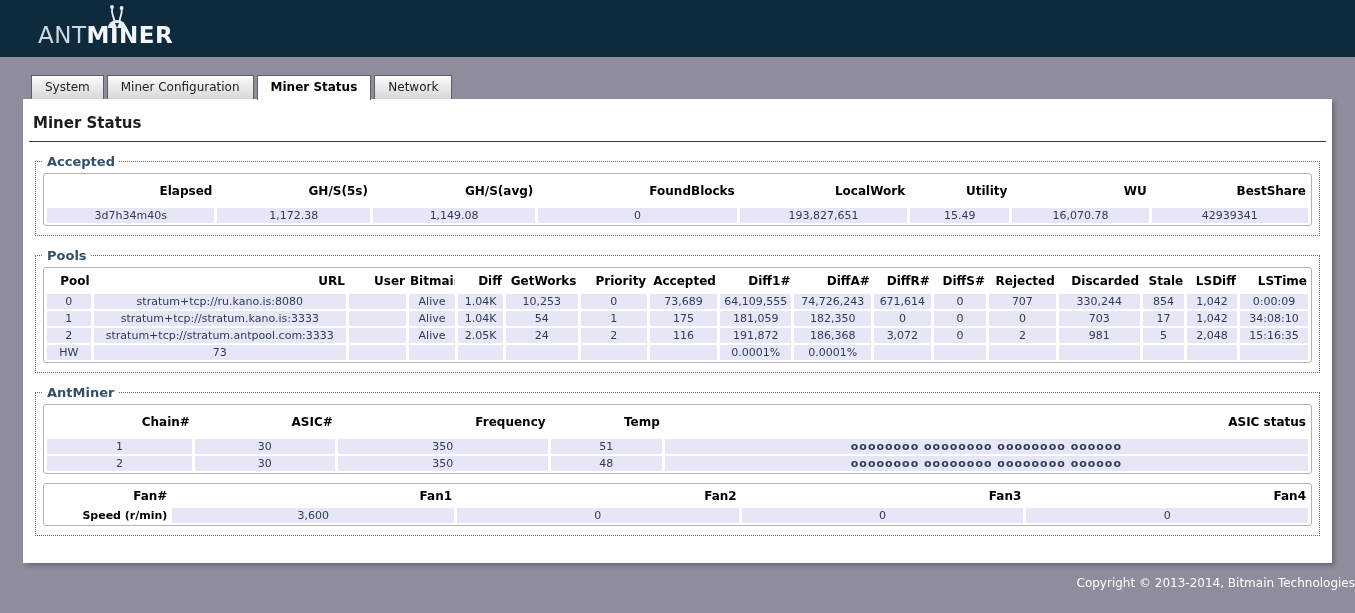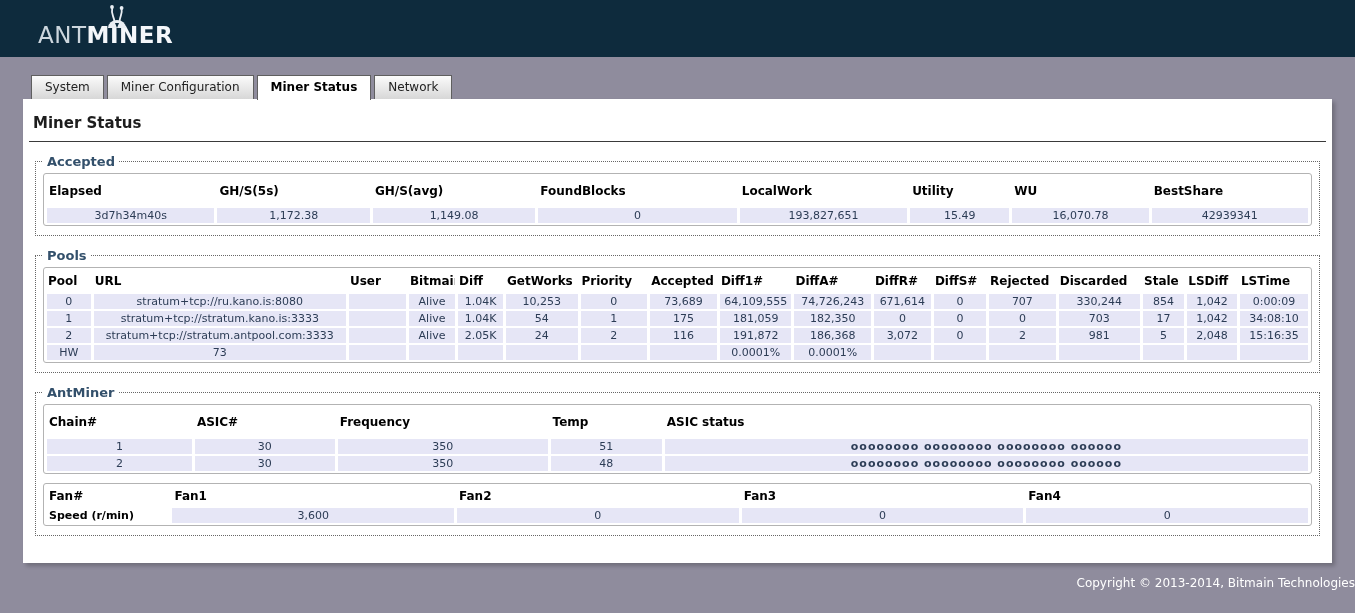--- a/index.html
+++ b/index.html
@@ -54,21 +54,21 @@
   }
   legend{font-size:13px;font-weight:bold;color:var(--legend-text);padding:0 4px;}
 
   
   table{
     width:100%;background:#fff;
     border:1px solid #b3b3b3;border-radius:3px;
     border-collapse:separate;border-spacing:3px 2px;
     table-layout:fixed;
   }
-  th{font-size:12px;font-weight:bold;color:#000;text-align:left;background:#fff;
+  th{font-size:12px;font-weight:bold;color:#000;text-align:right;background:#fff;
      overflow:hidden;white-space:nowrap;}
   td{font-size:11px;color:var(--cell-text);text-align:center;background:var(--cell-bg);
      padding:1px 2px;height:15px;overflow:hidden;white-space:nowrap;}
   tbody th{font-size:11px;padding:1px 2px;height:15px;}
 
   .t-summary thead th{padding:8px 2px;}
   .t-pools   thead th{padding:4px 1px;font-size:12px;}
   .t-chain   thead th{padding:8px 2px;}
   .t-fan     thead th{padding:3px 2px;font-size:12px;}
   .t-chain td:last-child{font-weight:bold;letter-spacing:1px;}

